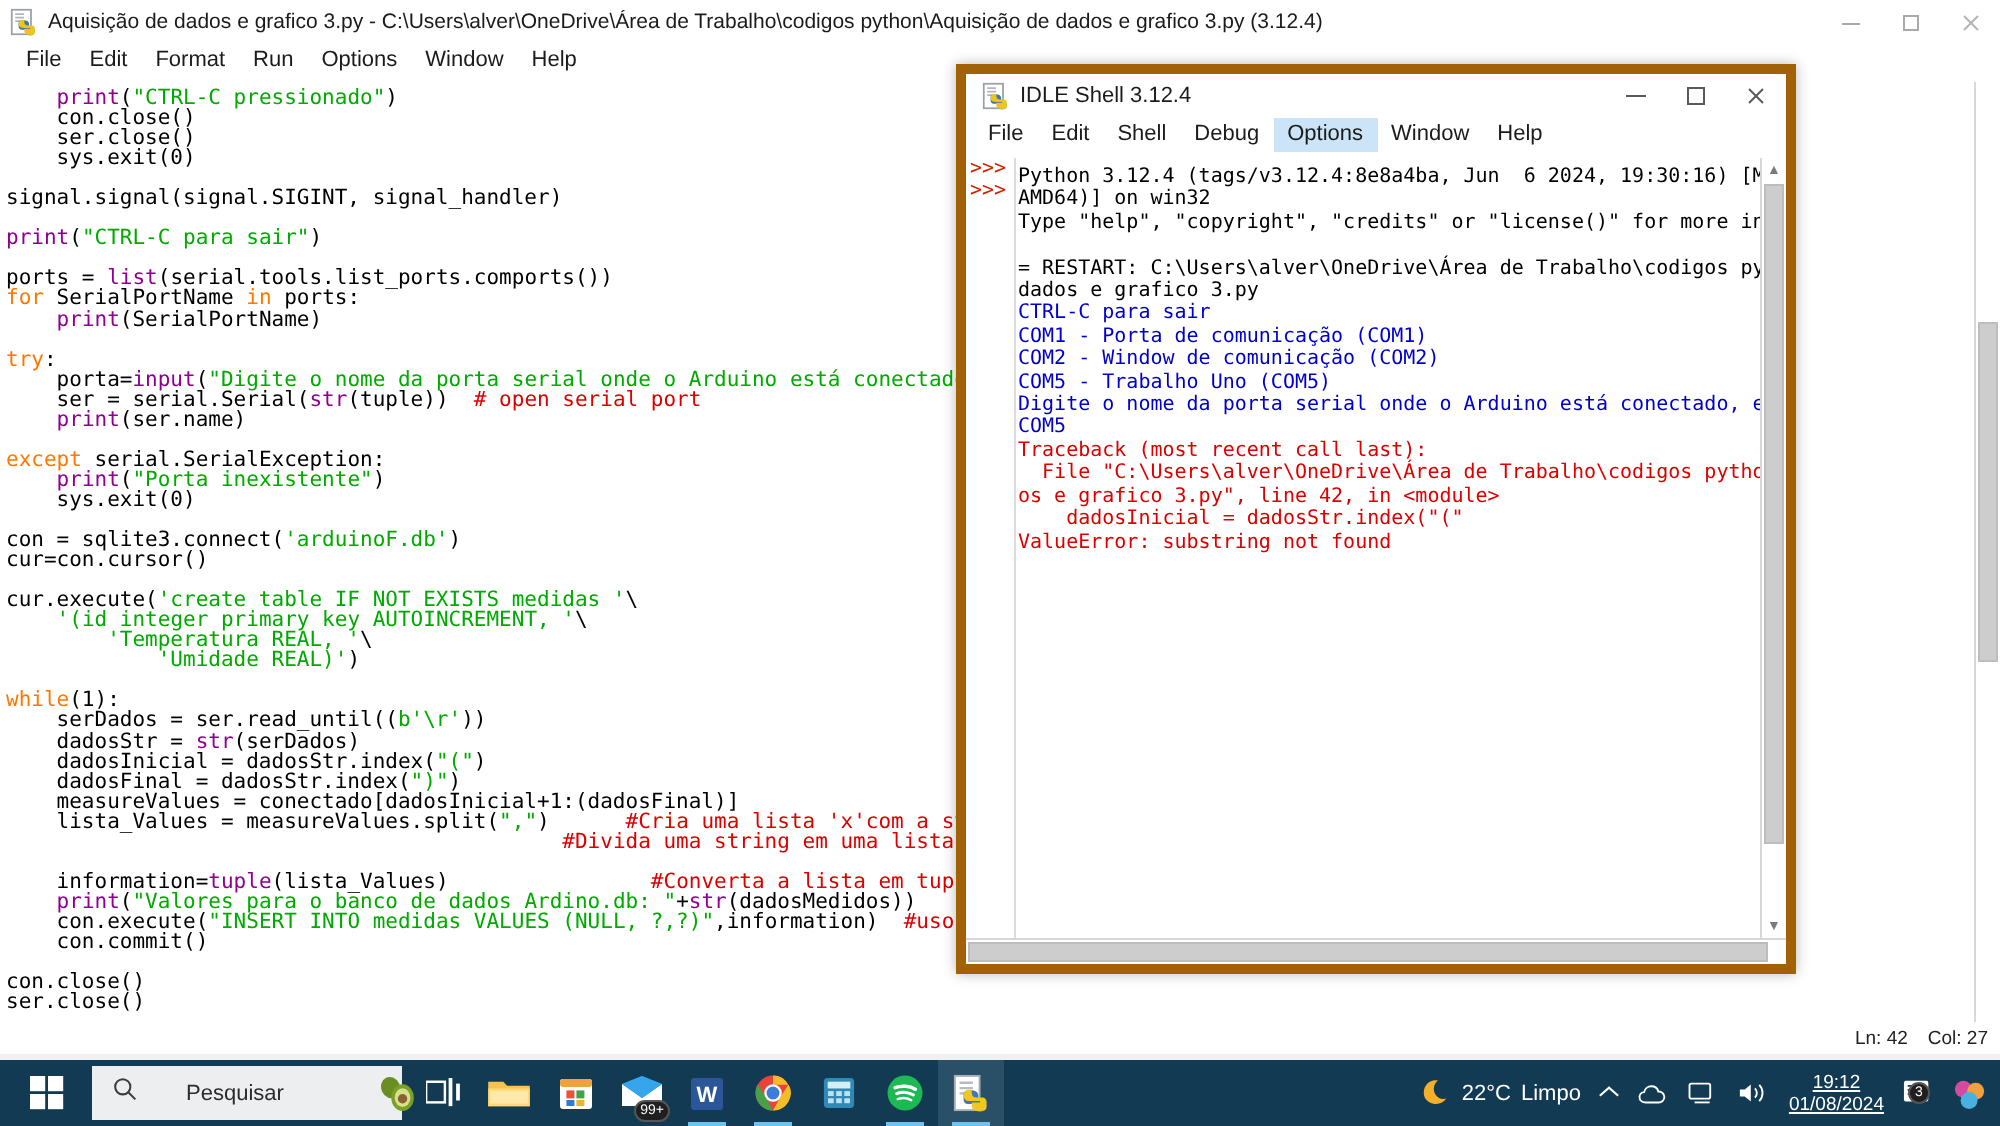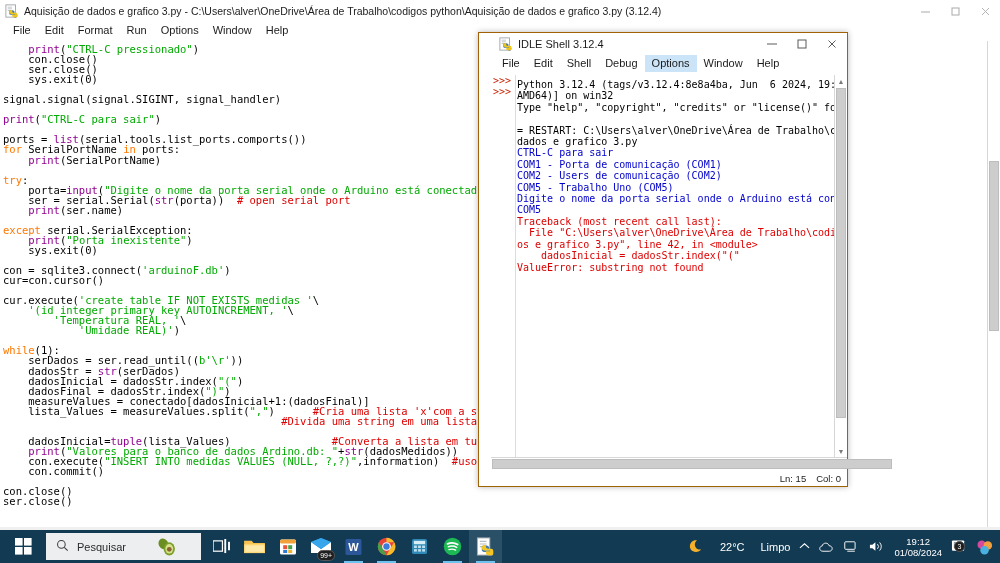--- a/index.html
+++ b/index.html
@@ -114,24 +114,23 @@
   
   #editor-window {
     left: 0; top: 0; width: 1000px; height: 527px;
     border: none;
   }
   #editor-window .titlebar { height: 22px; }
   #editor-window .codearea { padding-left: 3px; padding-top: 3px; }
 
   
   #shell-window {
-    left: 478px; top: 32px; width: 370px; height: 455px;
+    left: 478px; top: 32px; width: 420px; height: 455px;
     box-shadow: 0 0 6px rgba(0,0,0,0.28);
-    border: 1px solid #a16207;
-    padding-left: 12px;
+    border: 5px solid #a16207;
   }
   #shell-window .titlebar { height: 26px; padding-left: 8px; }
   #shell-window .title-text { font-size: 11px; }
   #shell-window .menubar { height: 20px; flex: 0 0 20px; padding-left: 4px; }
   pre.shellcode {
     margin: 0; padding: 0;
     font-family: "DejaVu Sans Mono", "Liberation Mono", monospace;
     font-size: 10px; line-height: 11.4px;
     white-space: pre; color: #000000;
   }
@@ -164,41 +163,41 @@
   }
   #taskbar { background: #123a52; }
   .tb-left { display: flex; align-items: center; height: 33px; }
   .start-btn {
     width: 46px; height: 33px; display: flex; align-items: center;
     justify-content: center;
   }
   .searchbox {
     width: 155px; height: 27px; background: #eceef0;
     display: flex; align-items: center; padding-left: 10px;
-    margin-left: 0px; gap: 8px;
+    margin-left: 0px; gap: 24px;
   }
   .searchbox .stext { font-size: 11px; color: #2b2b2b; }
   .task-icons { display: flex; align-items: center; gap: 0px; margin-left: 4px; }
   .tk {
     width: 33px; height: 33px; display: flex; align-items: center;
     justify-content: center; position: relative;
   }
   .tk.active { background: #2a5068; }
   .tk .underline {
     position: absolute; bottom: 0; left: 7px; right: 7px; height: 2px;
     background: #6ec2f0;
   }
   .tray {
     margin-left: auto; display: flex; align-items: center; height: 33px;
     padding-right: 6px; gap: 9px; color: #ffffff; font-size: 11px;
   }
-  .tray .weather { display: flex; align-items: center; gap: 16px; }
+  .tray .weather { display: flex; align-items: center; gap: 5px; }
   .clock {
     display: flex; flex-direction: column; align-items: center;
-    font-size: 9.5px; line-height: 11px; color: #ffffff;
+    font-size: 9.5px; line-height: 11px; color: #ffffff; text-decoration: underline;
   }
   .tray-ico { color: #ffffff; display: flex; align-items: center; }
   .badge {
     position: absolute; right: 2px; bottom: 2px; min-width: 11px; height: 11px;
     border-radius: 6px; background: #1f1f1f; color: #fff; font-size: 7px;
     display: flex; align-items: center; justify-content: center;
     border: 1px solid #555; padding: 0 2px;
   }
 </style>
 </head>
@@ -258,21 +257,21 @@
 <span class="nm">signal.signal(signal.SIGINT, signal_handler)</span>
 <span class="nm"></span>
 <span class="bi">print</span><span class="nm">(</span><span class="st">"CTRL-C para sair"</span><span class="nm">)</span>
 <span class="nm"></span>
 <span class="nm">ports = </span><span class="bi">list</span><span class="nm">(serial.tools.list_ports.comports())</span>
 <span class="kw">for</span><span class="nm"> SerialPortName </span><span class="kw">in</span><span class="nm"> ports:</span>
 <span class="nm">    </span><span class="bi">print</span><span class="nm">(SerialPortName)</span>
 <span class="nm"></span>
 <span class="kw">try</span><span class="nm">:</span>
 <span class="nm">    porta=</span><span class="bi">input</span><span class="nm">(</span><span class="st">"Digite o nome da porta serial onde o Arduino está conectado, ex.: COMx :"</span><span class="nm">)</span>
-<span class="nm">    ser = serial.Serial(</span><span class="bi">str</span><span class="nm">(porta))  </span><span class="cm"># open serial port</span>
+<span class="nm">    ser = serial.Serial(</span><span class="bi">str</span><span class="nm">(tuple))  </span><span class="cm"># open serial port</span>
 <span class="nm">    </span><span class="bi">print</span><span class="nm">(ser.name)</span>
 <span class="nm"></span>
 <span class="kw">except</span><span class="nm"> serial.SerialException:</span>
 <span class="nm">    </span><span class="bi">print</span><span class="nm">(</span><span class="st">"Porta inexistente"</span><span class="nm">)</span>
 <span class="nm">    sys.exit(0)</span>
 <span class="nm"></span>
 <span class="nm">con = sqlite3.connect(</span><span class="st">'arduinoF.db'</span><span class="nm">)</span>
 <span class="nm">cur=con.cursor()</span>
 <span class="nm"></span>
 <span class="nm">cur.execute(</span><span class="st">'create table IF NOT EXISTS medidas '</span><span class="nm">\</span>
@@ -282,33 +281,37 @@
 <span class="nm"></span>
 <span class="kw">while</span><span class="nm">(1):</span>
 <span class="nm">    serDados = ser.read_until((</span><span class="st">b'\r'</span><span class="nm">))</span>
 <span class="nm">    dadosStr = </span><span class="bi">str</span><span class="nm">(serDados)</span>
 <span class="nm">    dadosInicial = dadosStr.index(</span><span class="st">"("</span><span class="nm">)</span>
 <span class="nm">    dadosFinal = dadosStr.index(</span><span class="st">")"</span><span class="nm">)</span>
 <span class="nm">    measureValues = conectado[dadosInicial+1:(dadosFinal)]</span>
 <span class="nm">    lista_Values = measureValues.split(</span><span class="st">","</span><span class="nm">)      </span><span class="cm">#Cria uma lista 'x'com a string -</span>
 <span class="nm">                                            </span><span class="cm">#Divida uma string em uma lista onde cada palavr</span>
 <span class="nm"></span>
-<span class="nm">    dadosInicial=</span><span class="bi">tuple</span><span class="nm">(lista_Values)                </span><span class="cm">#Converta a lista em tupla</span>
+<span class="nm">    information=</span><span class="bi">tuple</span><span class="nm">(lista_Values)                </span><span class="cm">#Converta a lista em tupla</span>
 <span class="nm">    </span><span class="bi">print</span><span class="nm">(</span><span class="st">"Valores para o banco de dados Ardino.db: "</span><span class="nm">+</span><span class="bi">str</span><span class="nm">(dadosMedidos))</span>
 <span class="nm">    con.execute(</span><span class="st">"INSERT INTO medidas VALUES (NULL, ?,?)"</span><span class="nm">,information)  </span><span class="cm">#uso os elementos da tup</span>
 <span class="nm">    con.commit()</span>
 <span class="nm"></span>
 <span class="nm">con.close()</span>
 <span class="nm">ser.close()</span></pre>
       </div>
       <div class="vscroll">
         <div class="thumb" style="top:120px;height:170px;"></div>
       </div>
     </div>
 
+    <div class="statusbar">
+      <span>Ln: 42</span>
+      <span>Col: 27</span>
+    </div>
   </div>
 
   <div class="window" id="shell-window">
 
     <div class="titlebar">
       <span class="tb-icon">
         <svg class="py-icon" viewBox="0 0 16 16">
           <rect x="1" y="1" width="11" height="14" fill="#ffffff" stroke="#9aa0a6" stroke-width="1"></rect>
           <path d="M3 3 h5 v1 h-5 z M3 5 h5 v1 h-5 z M3 7 h4 v1 h-4 z" fill="#b0b6bb"></path>
           <path d="M7.5 7 c2 0 3.4 .6 3.4 2.2 v1.3 h-3.4 v .6 h4.6 c1.3 0 2 .8 2 2.2 s-.7 2.3-2 2.3 h-1.2 v-1.4 c0-1.1-.8-1.8-2-1.8 h-2.2 c-1 0-1.8-.7-1.8-1.8 v-2 C4.9 7.6 5.8 7 7.5 7 z" fill="#3c78a8"></path>
@@ -370,45 +373,41 @@
             <div>&gt;&gt;&gt;</div>
           </div>
         <pre class="shellcode" id="shell-pre"><span class="sh-blk">Python 3.12.4 (tags/v3.12.4:8e8a4ba, Jun  6 2024, 19:30:16) [MSC v.1940 64 bit (</span>
 <span class="sh-blk">AMD64)] on win32</span>
 <span class="sh-blk">Type "help", "copyright", "credits" or "license()" for more information.</span>
 <span class="sh-blk"></span>
 <span class="sh-blk">= RESTART: C:\Users\alver\OneDrive\Área de Trabalho\codigos python\Aquisição de</span>
 <span class="sh-blk">dados e grafico 3.py</span>
 <span class="sh-out">CTRL-C para sair</span>
 <span class="sh-out">COM1 - Porta de comunicação (COM1)</span>
-<span class="sh-out">COM2 - Users de comunicação (COM2)</span>
+<span class="sh-out">COM2 - Window de comunicação (COM2)</span>
 <span class="sh-out">COM5 - Trabalho Uno (COM5)</span>
 <span class="sh-out">Digite o nome da porta serial onde o Arduino está conectado, ex.: COMx :COM5</span>
 <span class="sh-out">COM5</span>
 <span class="sh-err">Traceback (most recent call last):</span>
 <span class="sh-err">  File "C:\Users\alver\OneDrive\Área de Trabalho\codigos python\Aquisição de dad</span>
 <span class="sh-err">os e grafico 3.py", line 42, in &lt;module&gt;</span>
 <span class="sh-err">    dadosInicial = dadosStr.index("("</span>
 <span class="sh-err">ValueError: substring not found</span>
 <span class="sh-blk"></span></pre>
       </div>
       <div class="vscroll">
         <div class="arrow" style="top:0;">▲</div>
         <div class="thumb" style="top:13px;height:330px;"></div>
         <div class="arrow" style="bottom:0;">▼</div>
       </div>
     </div>
     <div class="hscroll">
       <div class="thumb" style="left:1px;width:400px;"></div>
     </div>
 
-    <div class="statusbar">
-      <span>Ln: 15</span>
-      <span>Col: 0</span>
-    </div>
   </div>
 
   <div id="taskbar">
     <div class="tb-left">
       <div class="start-btn">
         <svg width="17" height="17" viewBox="0 0 17 17">
           <rect x="0" y="0" width="7.6" height="7.6" fill="#ffffff"></rect>
           <rect x="9" y="0" width="7.6" height="7.6" fill="#ffffff"></rect>
           <rect x="0" y="9" width="7.6" height="7.6" fill="#ffffff"></rect>
           <rect x="9" y="9" width="7.6" height="7.6" fill="#ffffff"></rect>

